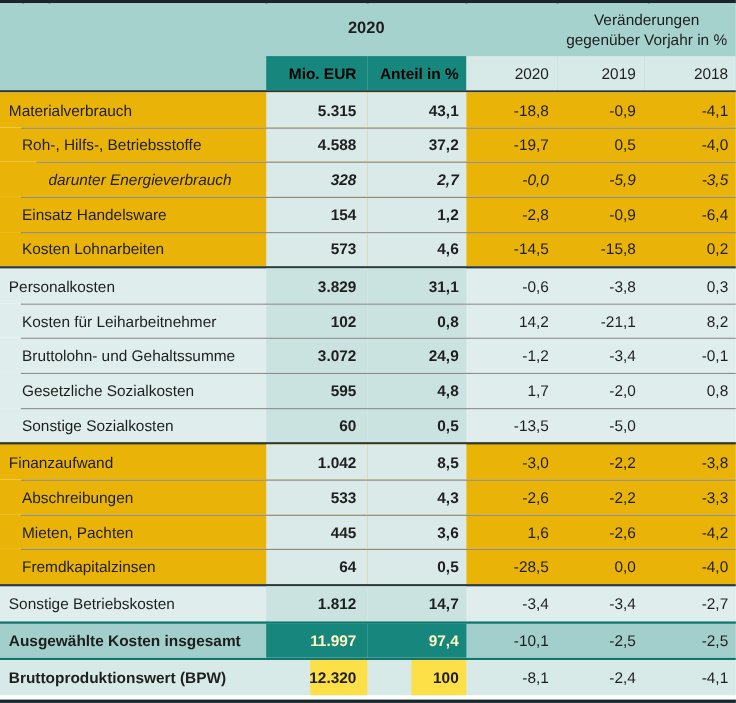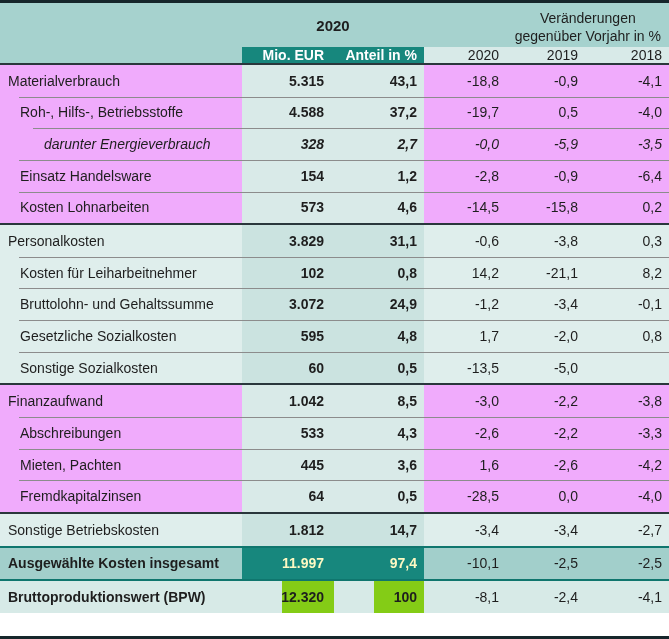--- a/index.html
+++ b/index.html
@@ -6,63 +6,63 @@
   .table {
     width:669px; height:639px; box-sizing:border-box; position:relative;
     font-family:"Liberation Sans", sans-serif; color:#1e1e1e; font-size:14px;
     border-top:3px solid #16262b; border-bottom:3px solid #16262b;
     background:#ffffff; overflow:hidden;
   }
   .tick { position:absolute; top:0; width:2px; height:4px; background:#16262b; }
 
   
   .header-band {
-    height:62px; background:#a6d2ce; border-bottom:2px solid #2a373c;
+    height:81px; background:#a6d2ce; border-bottom:2px solid #2a373c;
     box-sizing:border-box; display:flex; flex-direction:column; position:relative;
   }
   .header-top { height:48px; position:relative; }
   .year-label {
     position:absolute; left:242px; width:182px; top:14px;
     text-align:center; font-weight:bold; font-size:15px;
   }
   .changes-label {
     position:absolute; right:8px; top:6px; text-align:center;
     font-size:14px; line-height:18px;
   }
   .subheader { flex:1; display:grid; grid-template-columns:242px 92px 90px 83px 79px 83px; }
   .subheader > div { display:flex; align-items:center; justify-content:flex-end; box-sizing:border-box; }
-  .sh-dark { background:#17877d; color:#ffffff; font-weight:bold; }
+  .sh-dark { background:#17877d; color:#000000; font-weight:bold; }
   .sh-light { background:#d8eae8; }
 
   
   .tbody { height:548px; display:flex; flex-direction:column; }
   .row {
     flex:1; display:grid; grid-template-columns:242px 92px 90px 83px 79px 83px;
     position:relative; box-sizing:border-box;
   }
   .row > div { display:flex; align-items:center; box-sizing:border-box; }
   .label { padding-left:8px; }
   .lvl1 .label { padding-left:20px; }
   .lvl2 .label { padding-left:44px; }
   .num { justify-content:flex-end; font-variant-numeric:tabular-nums; }
   .mio   { padding-right:10px; font-weight:bold; }
   .anteil{ padding-right:7px;  font-weight:bold; }
   .c20   { padding-right:8px; }
   .c19   { padding-right:8px; }
   .c18   { padding-right:7px; }
 
-  .row.white  { background:#f0abfc; }
+  .row.white  { background:#eab308; }
   .row.white  .strip { background:#d9eae8; }
   .row.tint   { background:#dfeeec; }
   .row.tint   .strip { background:#cbe3e0; }
   .row.total1 { background:#a2cfcb; }
   .row.total1 .strip { background:#17877d; color:#fef9c3; }
   .row.total1 .label { font-weight:bold; }
   .row.total2 { background:#d7eae7; }
-  .row.total2 .strip { background:#84cc16;margin-left:40px; }
+  .row.total2 .strip { background:#fde047;margin-left:40px; }
   .row.total2 .label { font-weight:bold; }
   .row.italic > div { font-style:italic; }
 
   .sep-thin19::before, .sep-thin33::before {
     content:""; position:absolute; top:0; right:0; height:1px; background:#8c8c8c; z-index:2;
   }
   .sep-thin19::before { left:19px; }
   .sep-thin33::before { left:33px; }
   .sep-section { border-top:2px solid #2a373c;text-align:center; }
   .sep-total   { border-top:2px solid #0f766e; }

